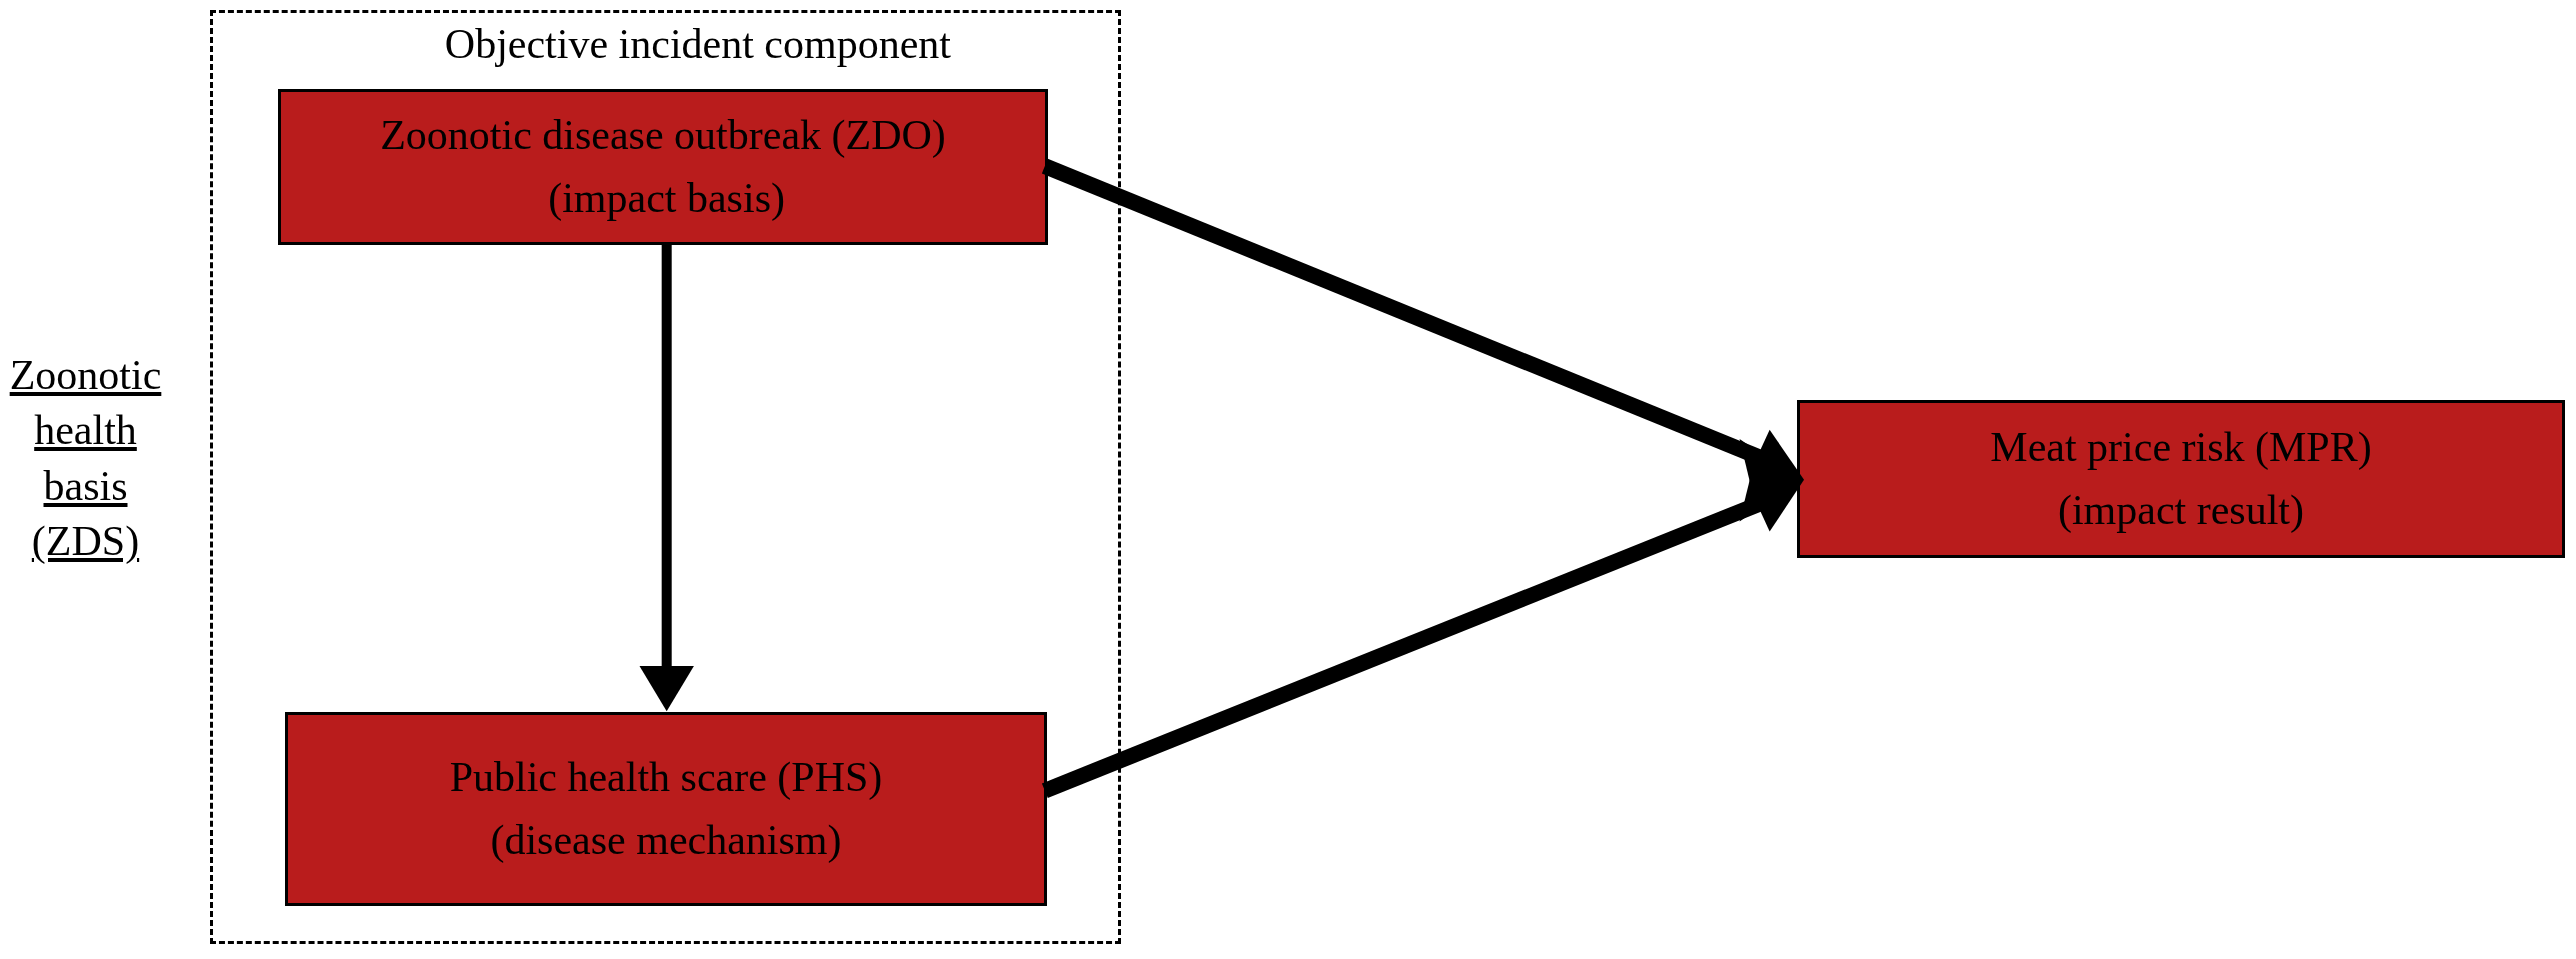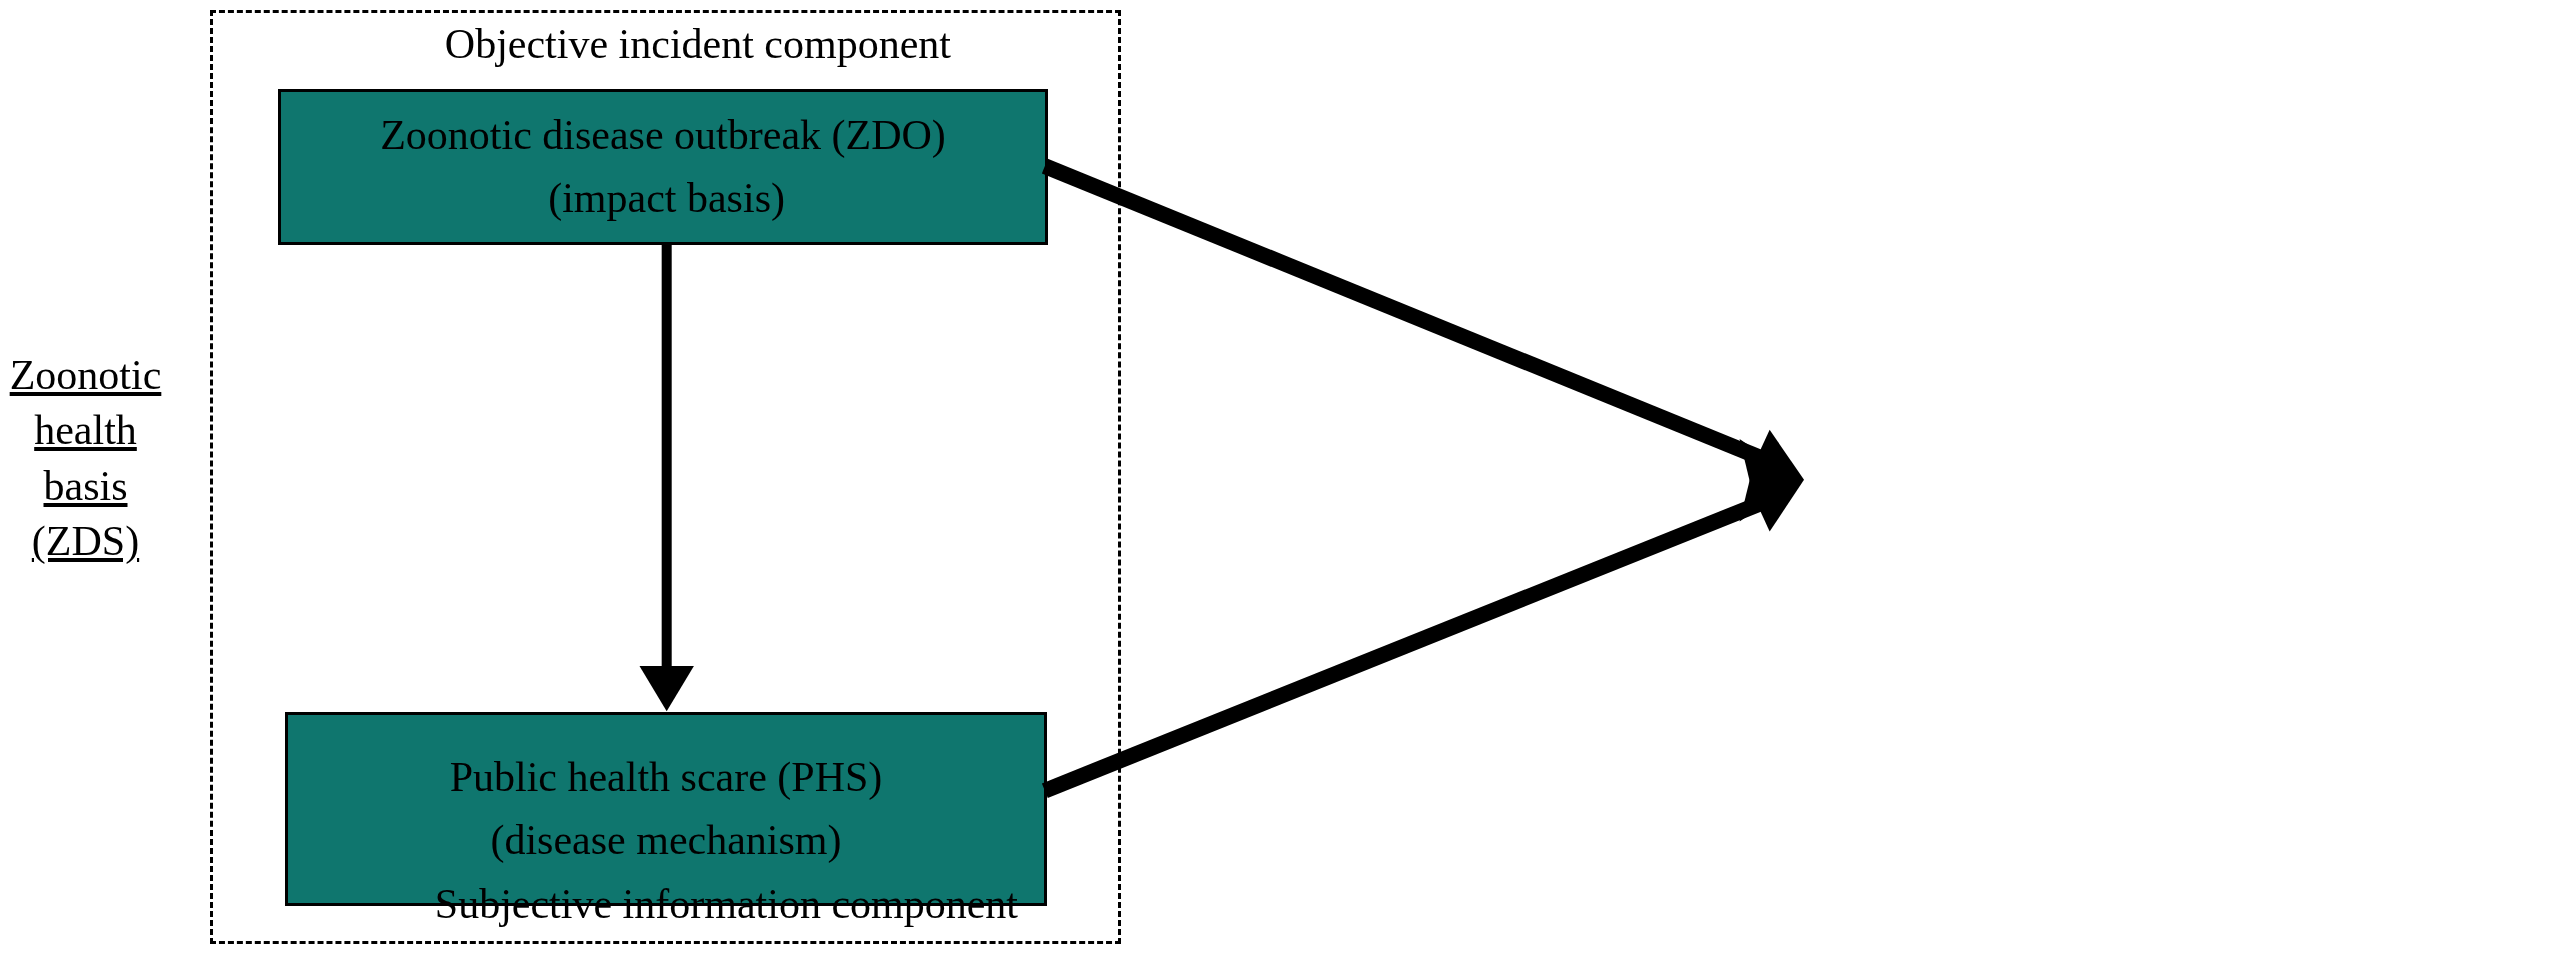--- a/index.html
+++ b/index.html
@@ -28,21 +28,21 @@
     height: 934px;
     border: 3.6px dashed #000000;
     box-sizing: border-box;
     background: transparent;
   }
   
   .node-box {
     position: absolute;
     border: 3.6px solid #000000;
     box-sizing: border-box;
-    background: #0f766e;
+    background: #b91c1c;
     display: flex;
     flex-direction: column;
     align-items: center;
     justify-content: center;
     text-align: center;
     line-height: 1.12;
     font-size: 42px;
     gap: 16px;
   }
   .node-box .line-2 {
@@ -125,22 +125,25 @@
   <div class="node-box" id="zdo-box">
     <span class="line-1">Zoonotic disease outbreak (ZDO)</span>
     <span class="line-2">(impact basis)</span>
   </div>
 
   <div class="node-box" id="phs-box">
     <span class="line-1">Public health scare (PHS)</span>
     <span class="line-2">(disease mechanism)</span>
   </div>
 
-  <div class="free-label" id="label-subjective">Subjective information component</div>
 
+  <div class="node-box" id="mpr-box">
+    <span class="line-1">Meat price risk (MPR)</span>
+    <span class="line-2">(impact result)</span>
+  </div>
 
   <svg id="connector-layer" viewBox="0 0 3595 1339" width="2576" height="959">
 
     <g>
       <line x1="930" y1="342" x2="930" y2="945" stroke="#000000" stroke-width="14"></line>
       <polygon points="930,993 892,930 968,930" fill="#000000"></polygon>
     </g>
 
     <g>
       <line x1="1458" y1="232" x2="2472" y2="645" stroke="#000000" stroke-width="22" stroke-linecap="butt"></line>

